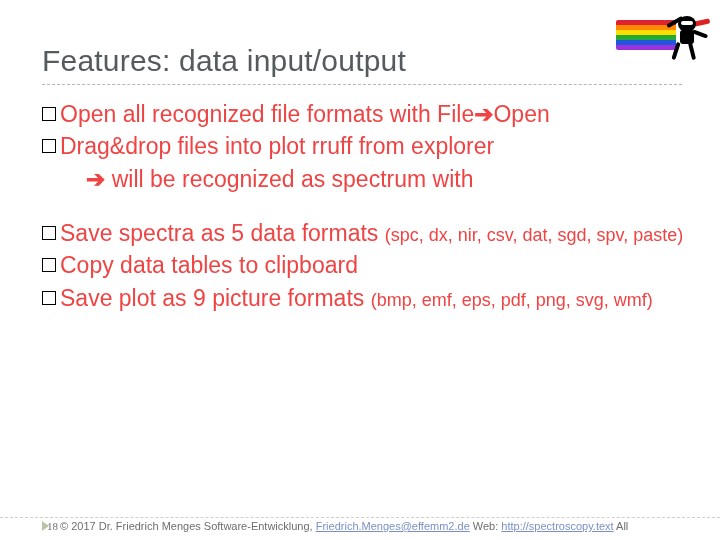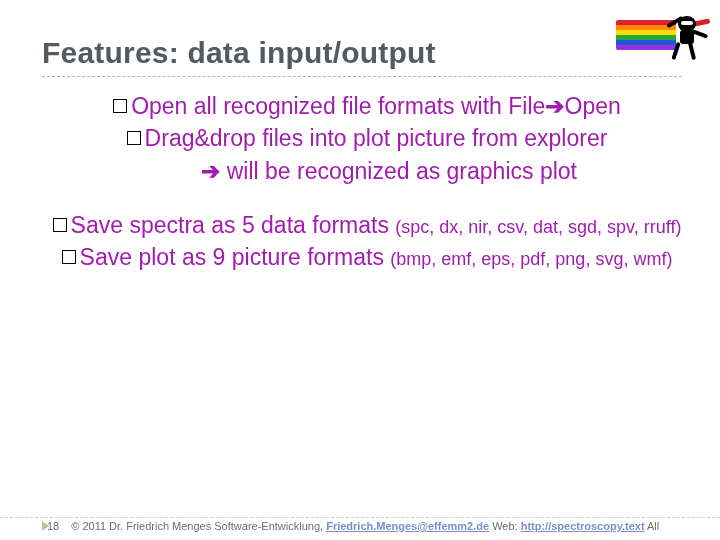--- a/index.html
+++ b/index.html
@@ -15,35 +15,34 @@
   .slide {
     position: relative;
     width: 720px;
     height: 540px;
     box-sizing: border-box;
     padding: 28px 28px 0 42px;
   }
   .title {
     font-size: 30px;
     color: #555a5e;
-    font-weight: 700;
-    margin: 8px 0 6px 0;
+    font-weight: 400;
+    margin: 16px 0 6px 0;
     letter-spacing: 0.2px;
   }
   .divider {
     border: none;
     border-top: 1.5px dashed #b6b6b6;
     margin: 0 0 14px 0;
     width: 640px;
   }
   .bullets {
     font-size: 23px;
     line-height: 1.32;
-    color: #a21caf;
-    text-align: center;
+    color: #ef4444;
   }
   .item {
     margin-bottom: 2px;
   }
   .box {
     display: inline-block;
     width: 12px;
     height: 12px;
     border: 1.5px solid #000;
     background: #fff;
@@ -71,37 +70,37 @@
     color: #6e6e6e;
     border-top: 1px dashed #cfcfcf;
     padding-top: 2px;
     padding-left: 42px;
     white-space: nowrap;
     overflow: hidden;
   }
   .footer .link {
     color: #7a90c8;
     text-decoration: underline;
-    font-weight: bold;
   }
   .footer .chev {
     display: inline-block;
     width: 0;
     height: 0;
     border-top: 5px solid transparent;
     border-bottom: 5px solid transparent;
     border-left: 7px solid #b8c4a6;
     margin-right: 2px;
     vertical-align: -1px;
   }
   .pagenum {
     display: inline-block;
     margin-left: -4px;
-    margin-right: 12px;
+    margin-right: 2px;
     color: #6e6e6e;
+    font-family: Liberation Serif, serif;
   }
   
   .logo {
     position: absolute;
     top: 4px;
     right: 8px;
     width: 96px;
     height: 64px;
   }
   .rainbow {
@@ -206,40 +205,43 @@
   <h1 class="title">Features: data input/output</h1>
   <hr class="divider">
 
   <div class="bullets">
 
     <div class="item">
       <span class="box"></span><span>Open</span><span> all recognized file formats with File</span><span class="arrow">➔</span><span>Open</span>
     </div>
 
     <div class="item">
-      <span class="box"></span><span>Drag&amp;drop</span><span> files into plot picture from explorer</span>
+      <span class="box"></span><span>Drag&amp;drop</span><span> files into plot rruff from explorer</span>
     </div>
 
 
     <div class="item indent">
-      <span class="arrow">➔</span><span> will be recognized as graphics plot</span>
+      <span class="arrow">➔</span><span> will be recognized as spectrum with</span>
     </div>
 
     <div class="gap"></div>
 
     <div class="item">
-      <span class="box"></span><span>Save</span><span> spectra as 5 data formats </span><span class="small">(spc, dx, nir, csv, dat, sgd, spv, rruff)</span>
-    </div>
-
-
+      <span class="box"></span><span>Save</span><span> spectra as 5 data formats </span><span class="small">(spc, dx, nir, csv, dat, sgd, spv, paste)</span>
+    </div>
+
+
+    <div class="item">
+      <span class="box"></span><span>Copy</span><span> data tables to clipboard</span>
+    </div>
 
     <div class="item">
       <span class="box"></span><span>Save</span><span> plot as 9 picture formats </span><span class="small">(bmp, emf, eps, pdf, png, svg, wmf)</span>
     </div>
 
 
   </div>
 
   <div class="footer">
-    <span class="chev"></span><span class="pagenum">18</span><span>© 2011   Dr. Friedrich Menges Software-Entwicklung, </span><span class="link">Friedrich.Menges@effemm2.de</span><span>  Web: </span><span class="link">http://spectroscopy.text</span><span>  All</span>
+    <span class="chev"></span><span class="pagenum">18</span><span>© 2017   Dr. Friedrich Menges Software-Entwicklung, </span><span class="link">Friedrich.Menges@effemm2.de</span><span>  Web: </span><span class="link">http://spectroscopy.text</span><span>  All</span>
   </div>
 
 </div>
 
 </body></html>

